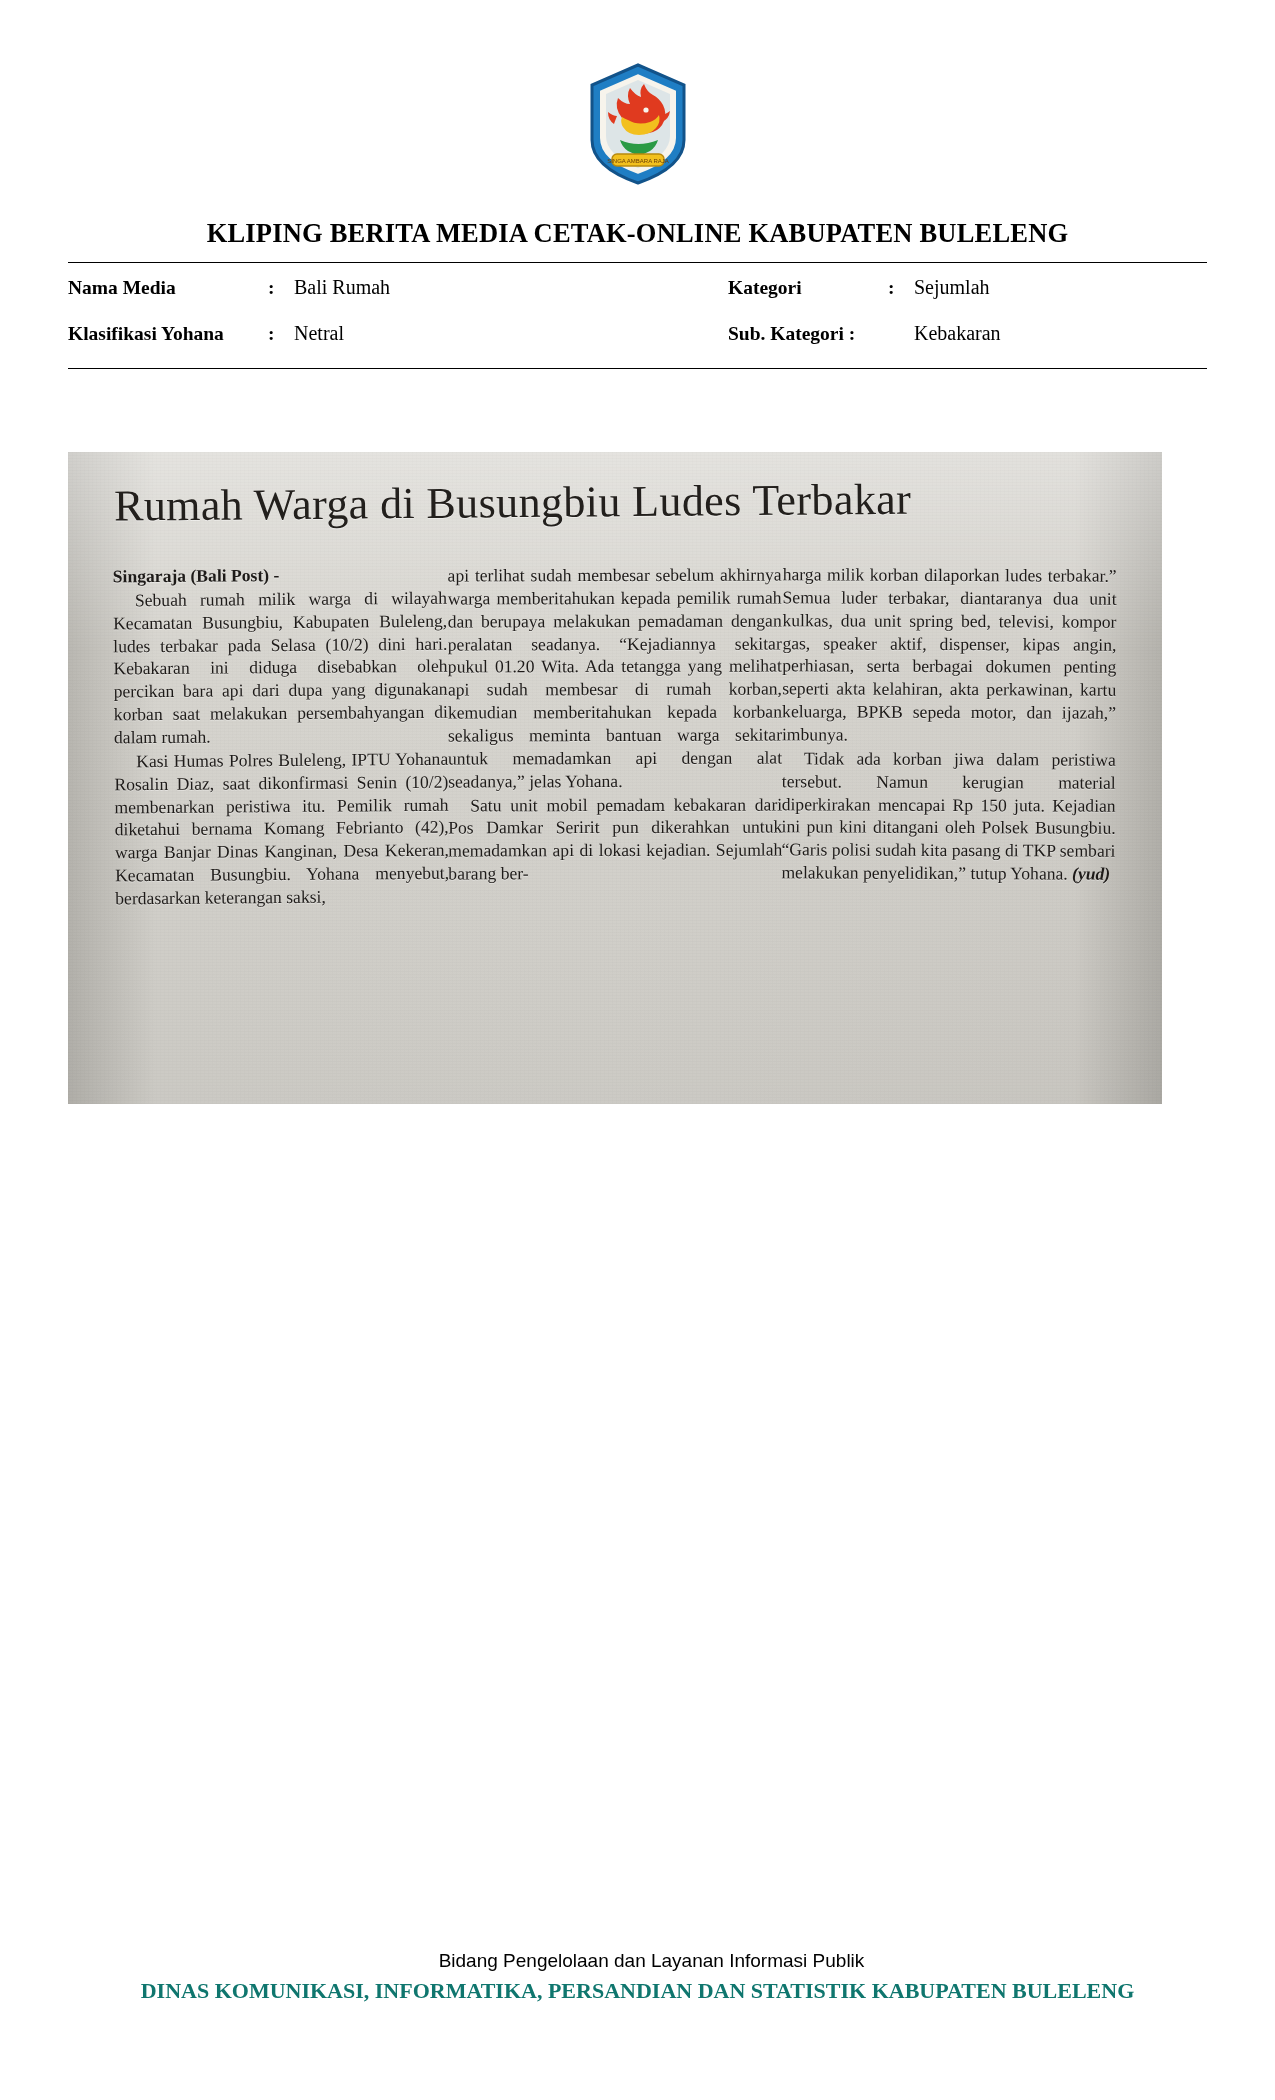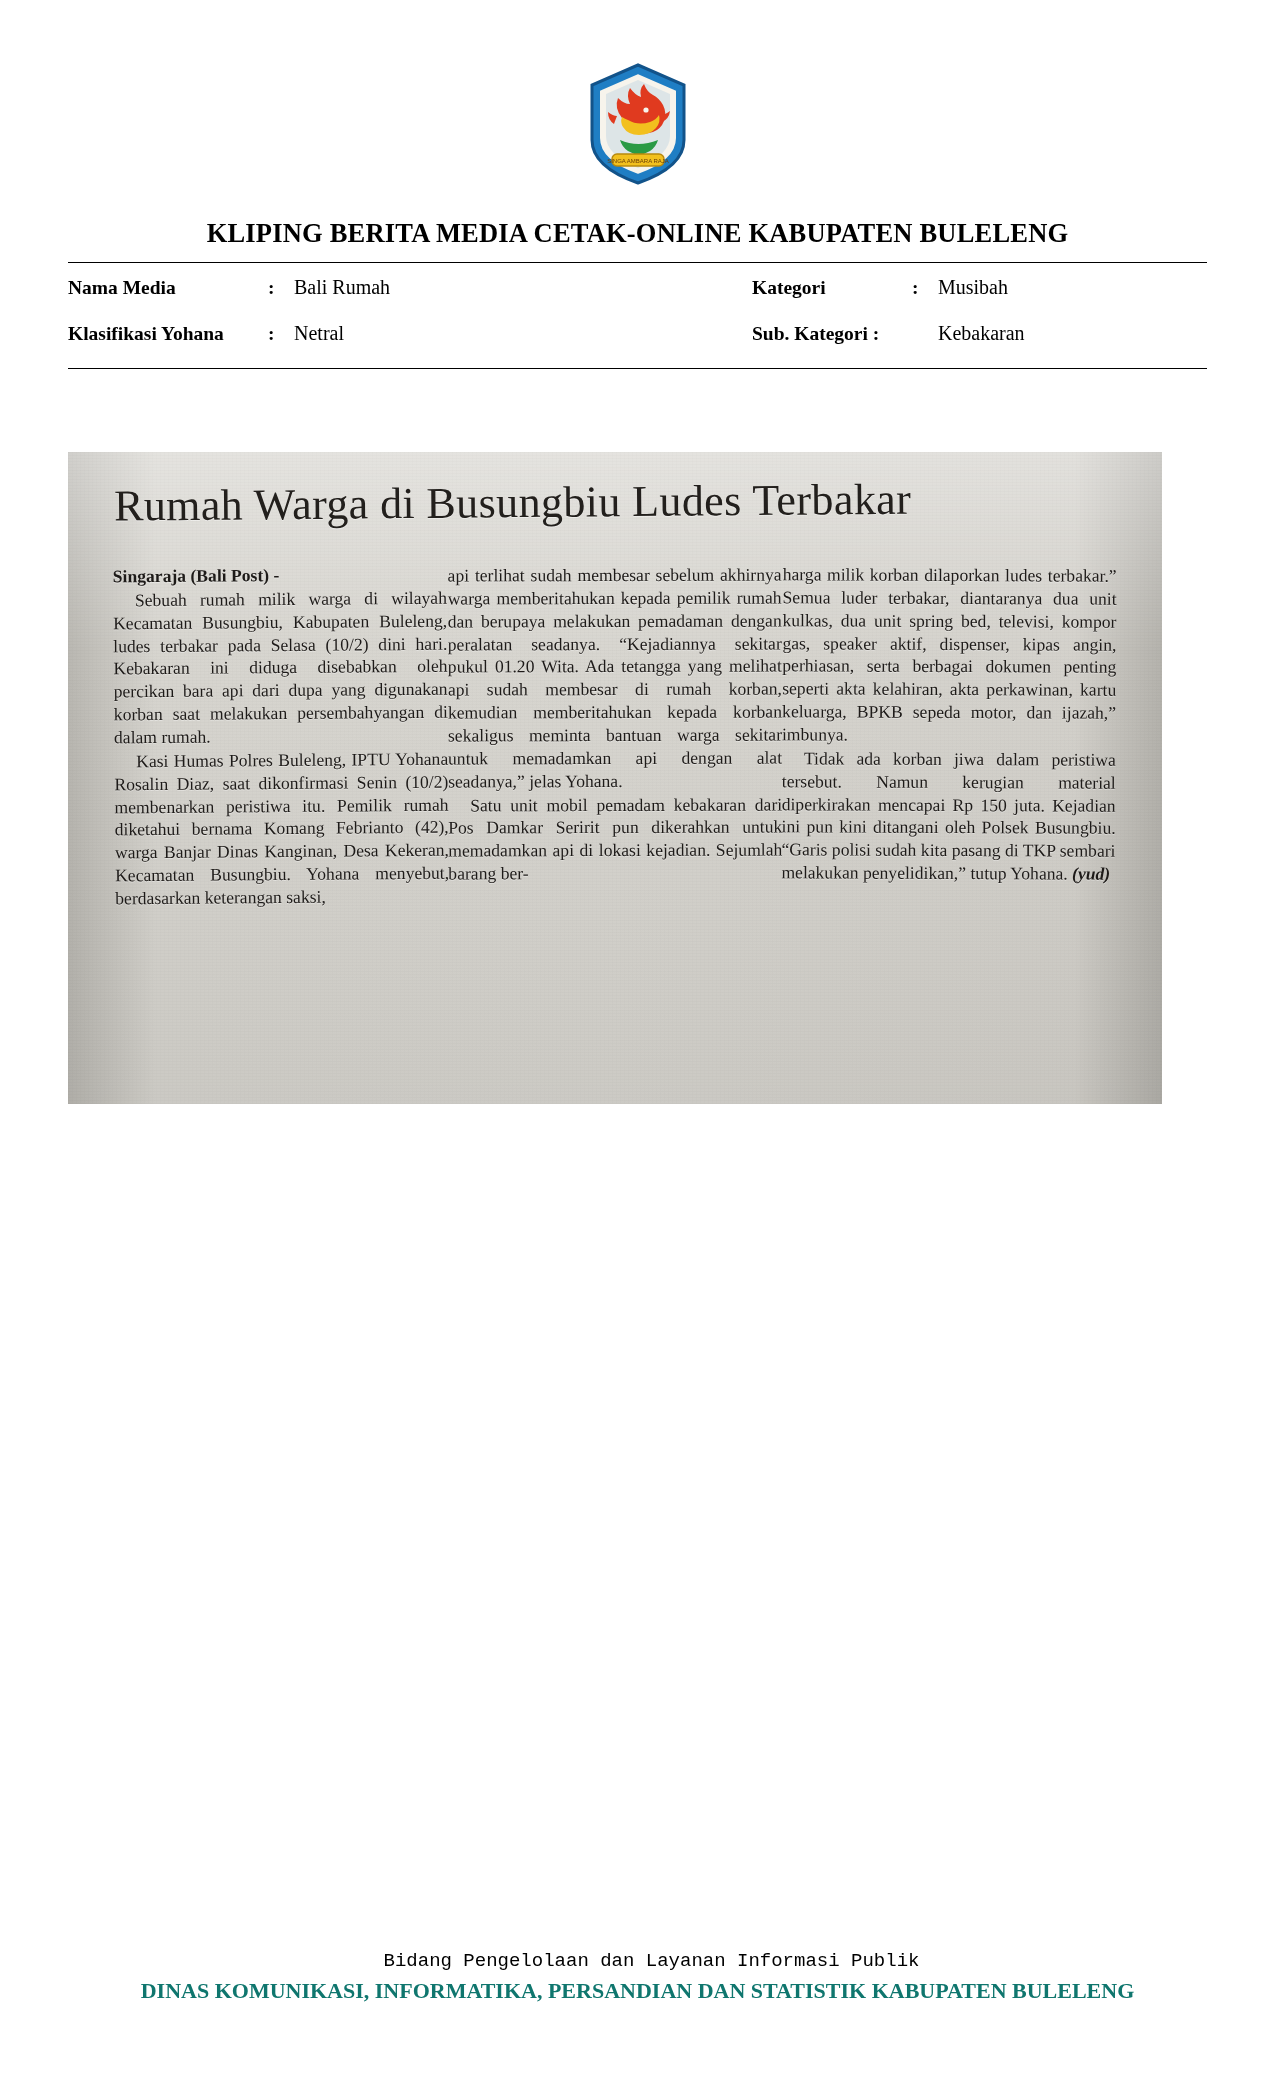--- a/index.html
+++ b/index.html
@@ -80,21 +80,21 @@
     align-items: baseline;
   }
   .meta-left { width: 660px; }
   .meta-right { width: 479px; }
   .meta-label {
     font-weight: bold;
     font-family: "Liberation Serif", serif;
     font-size: 19.5px;
   }
   .lbl-w1 { width: 200px; }
-  .lbl-w2 { width: 160px; margin-left: 24px; }
+  .lbl-w2 { width: 160px; }
   .meta-colon {
     width: 26px;
     font-weight: bold;
     font-size: 19.5px;
   }
   .meta-value {
     font-family: "Liberation Serif", serif;
     font-weight: normal;
     font-size: 20px;
   }
@@ -167,21 +167,21 @@
 
   
   .footer {
     position: absolute;
     left: 0;
     top: 1950px;
     width: 1275px;
     text-align: center;
   }
   .footer-line1 {
-    font-family: Liberation Mono, monospace;
+    font-family: Liberation Sans, sans-serif;
     font-size: 19px;
     color: #000;
     margin-bottom: 6px;
     margin-left: 28px;
   }
   .footer-line2 {
     font-family: "Liberation Serif", serif;
     font-weight: bold;
     font-size: 22px;
     color: #0f766e;
@@ -220,21 +220,21 @@
 
     <div class="meta-row">
       <div class="meta-cell meta-left">
         <span class="meta-label lbl-w1">Nama Media</span>
         <span class="meta-colon">:</span>
         <span class="meta-value">Bali Rumah</span>
       </div>
       <div class="meta-cell meta-right">
         <span class="meta-label lbl-w2">Kategori</span>
         <span class="meta-colon">:</span>
-        <span class="meta-value">Musibah</span>
+        <span class="meta-value">Sejumlah</span>
       </div>
     </div>
 
     <div class="meta-row">
       <div class="meta-cell meta-left">
         <span class="meta-label lbl-w1">Klasifikasi Yohana</span>
         <span class="meta-colon">:</span>
         <span class="meta-value">Netral</span>
       </div>
       <div class="meta-cell meta-right">

